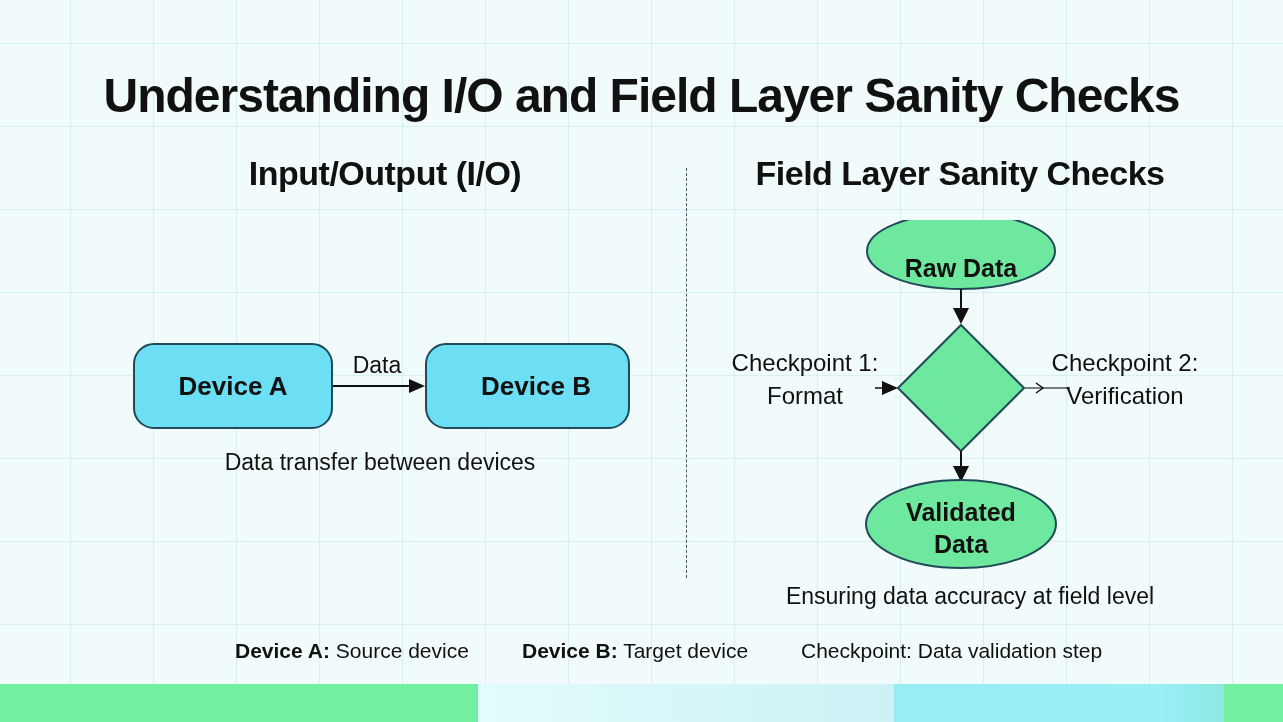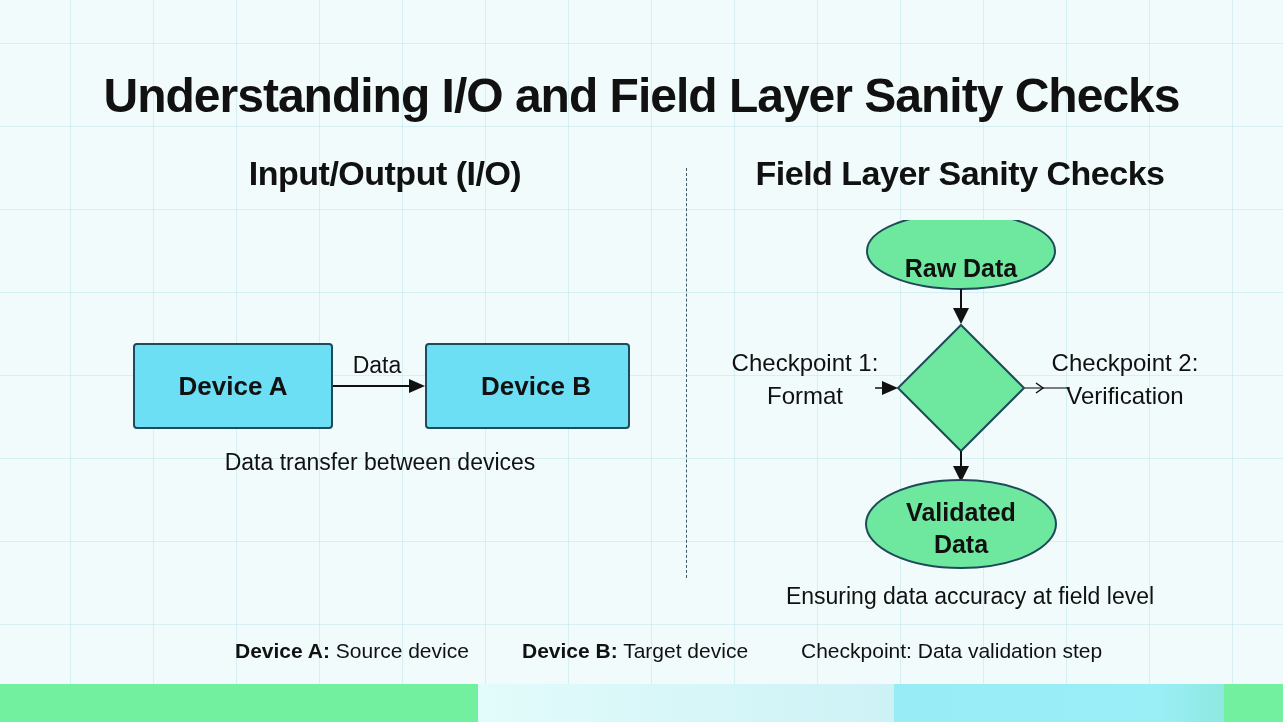--- a/index.html
+++ b/index.html
@@ -21,21 +21,21 @@
   }
   .sub { top:154px; font-size:34px; font-weight:bold; letter-spacing:-0.5px; text-align:center; }
   .sub-left { left:200px; width:370px; }
   .sub-right { left:720px; width:480px; }
   .divider {
     left:686px; top:168px; width:0; height:410px;
     border-left:1.5px dashed #3d5a66;
   }
   .device {
     top:343px; height:86px; background:#6ddff5;
-    border:2px solid #1e4a5a; border-radius:4px; box-sizing:border-box;
+    border:2px solid #1e4a5a; border-radius:21px; box-sizing:border-box;
     display:flex; align-items:center; justify-content:center;
     font-size:26px; font-weight:bold;
   }
   .dev-a { left:133px; width:200px; }
   .dev-b { left:425px; width:205px;padding-left:17px; }
   .data-lbl { left:344px; top:352px; font-size:23px; width:66px; text-align:center; }
   .caption { font-size:23px; text-align:center; }
   .cap-left { left:170px; width:420px; top:449px; }
   .cap-right { left:720px; width:500px; top:583px; }
   .node-text {

